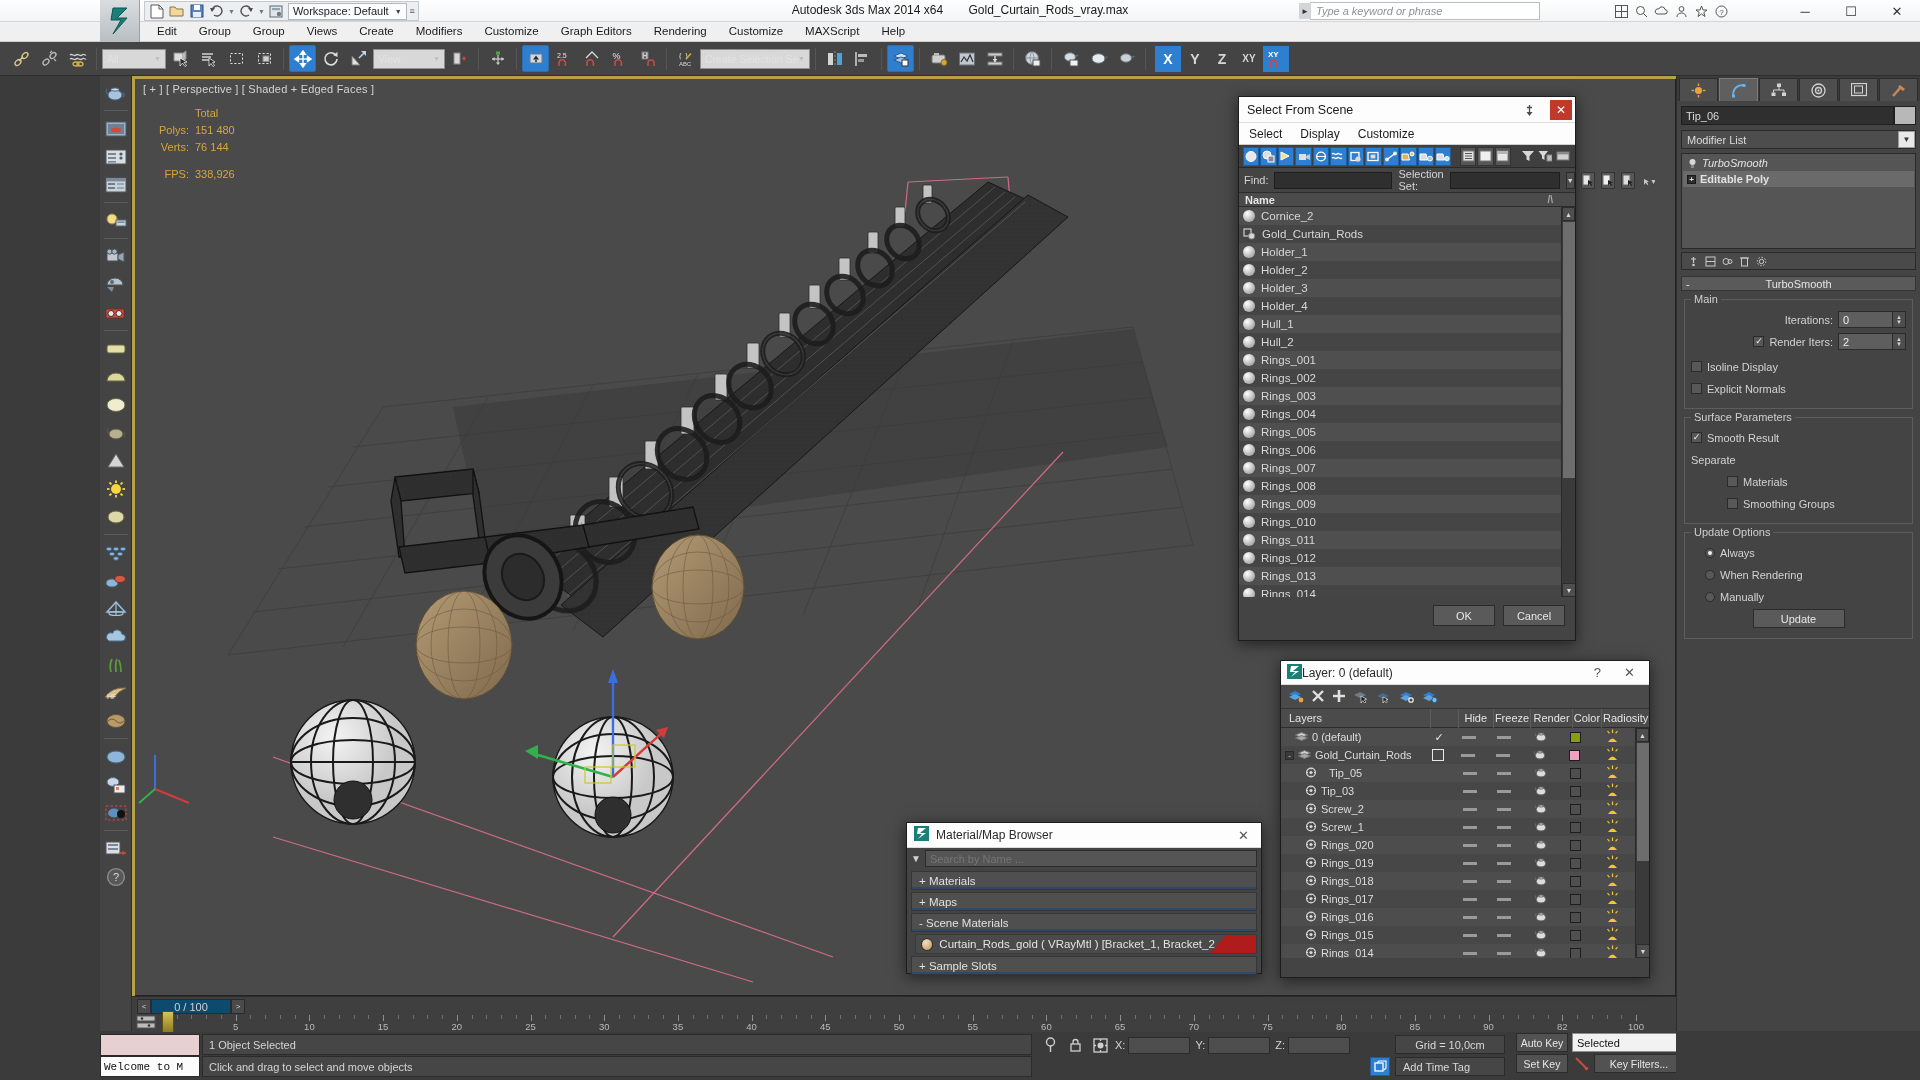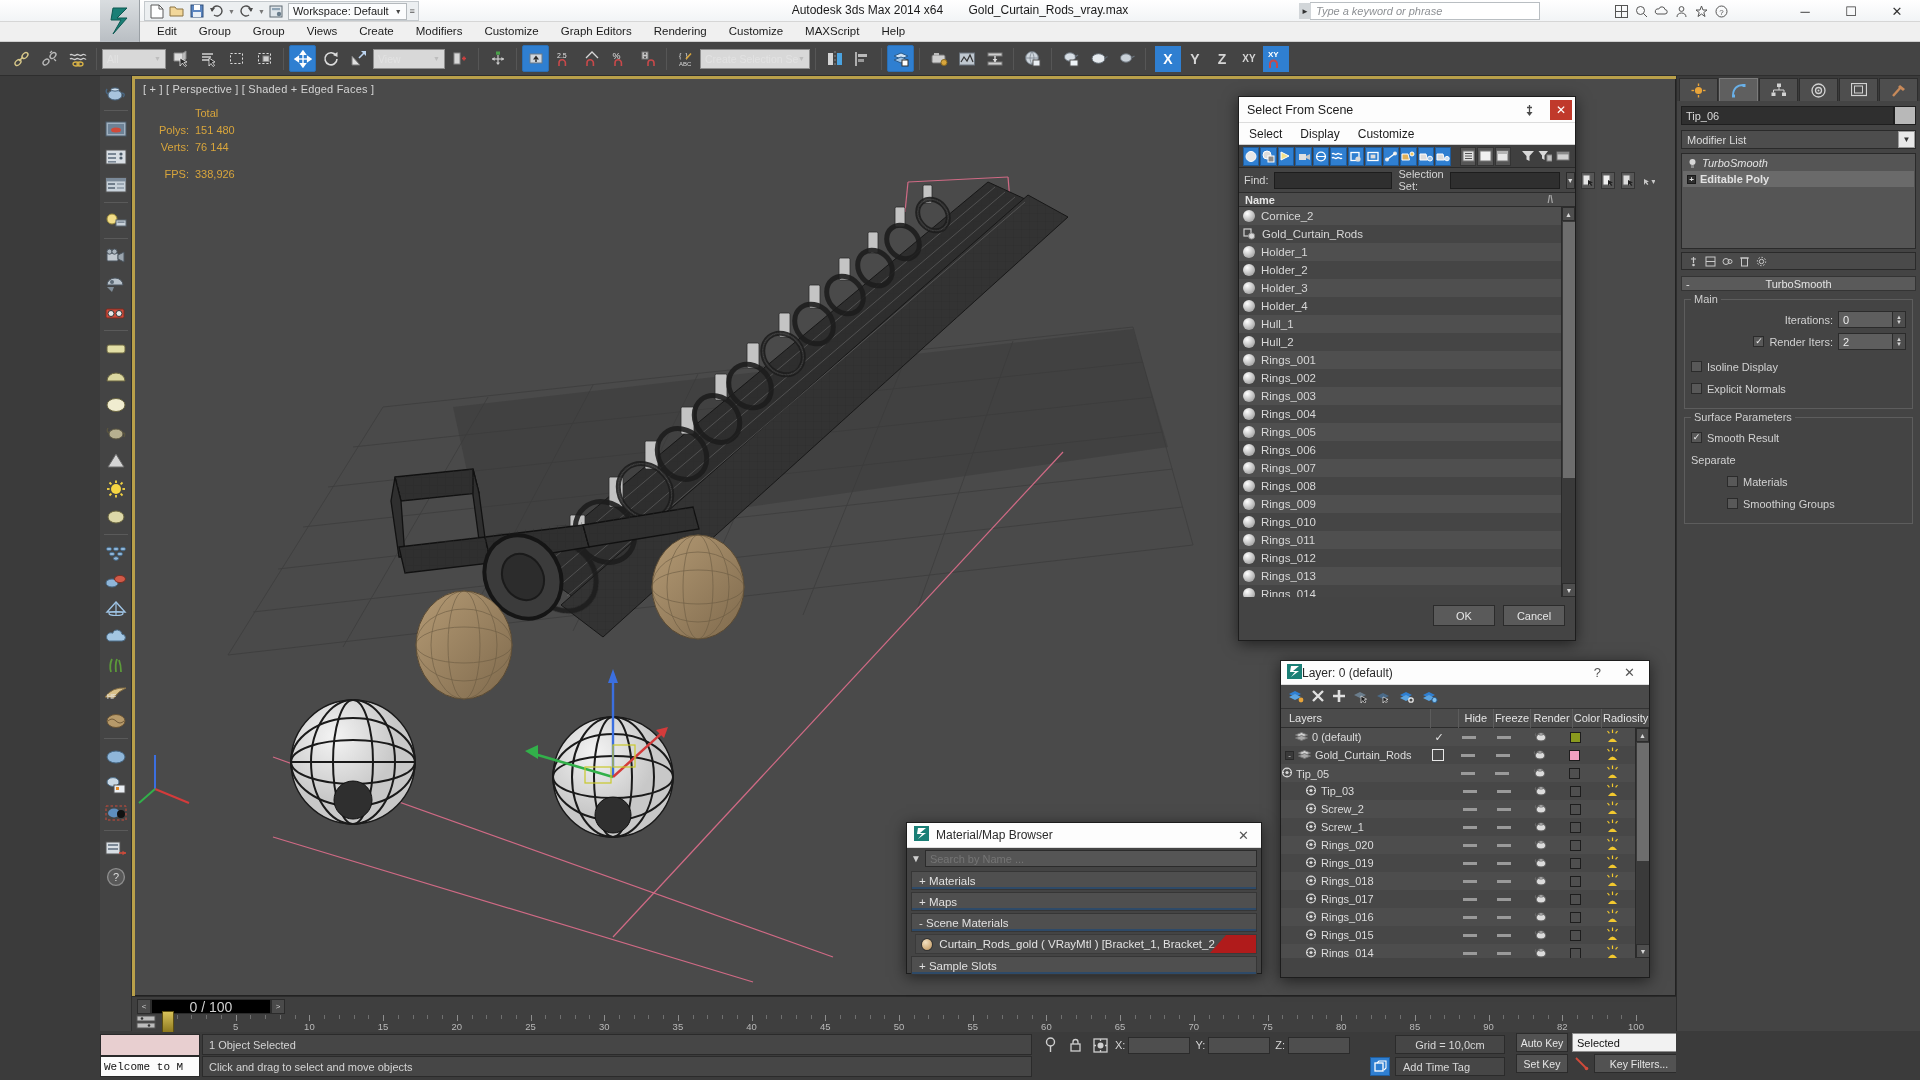--- a/index.html
+++ b/index.html
@@ -129,22 +129,22 @@
   
   .trackbar{
     position:absolute; left:132px; top:996px; width:1544px; height:36px;
     background:#3f3f3f; border-top:1px solid #2b2b2b;
   }
   .frame-nav{
     position:absolute; left:5px; top:2px; height:15px; display:flex; align-items:center;
   }
   .frame-nav .fb{ width:14px;height:15px;background:#4a4a4a;border:1px solid #2b2b2b;
      display:flex;align-items:center;justify-content:center;color:#ccc;font-size:8px;}
-  .frame-nav .ff{ width:120px;height:15px;background:#000000;border:1px solid #2b2b2b;
-     display:flex;align-items:center;justify-content:center;color:#d0d0d0;font-size:14px;}
+  .frame-nav .ff{ width:80px;height:15px;background:#0c4a6e;border:1px solid #2b2b2b;
+     display:flex;align-items:center;justify-content:center;color:#d0d0d0;font-size:11px;}
   .ruler{ position:absolute; left:0; top:18px; width:1544px; height:18px; }
   .ruler .tick{ position:absolute; top:0; width:1px; height:6px; background:#8d8d8d;}
   .ruler .tlabel{ position:absolute; top:6px; transform:translateX(-50%); color:#b9b9b9; font-size:9.5px;}
   .slider{
     position:absolute; left:0px; top:14px; width:12px;height:22px;
     background:linear-gradient(#d8c25a,#8e7a1f); border:1px solid #5c4e10;
   }
   .keyicon{ position:absolute; left:-24px; top:16px; width:20px;height:18px;
     display:flex;align-items:center;justify-content:center;}
 
@@ -1412,20 +1412,40 @@
         <div class="row" style="padding-left:36px;">
           <span class="chk"></span>
           <span class="lab">Materials</span>
         </div>
         <div class="row" style="padding-left:36px;">
           <span class="chk"></span>
           <span class="lab">Smoothing Groups</span>
         </div>
       </div>
 
+      <div class="group">
+        <span class="gtitle">Update Options</span>
+        <div class="row" style="padding-left:14px;">
+          <span class="rad">
+              <span class="dot"></span>
+            </span>
+          <span class="lab">Always</span>
+        </div>
+        <div class="row" style="padding-left:14px;">
+          <span class="rad"></span>
+          <span class="lab">When Rendering</span>
+        </div>
+        <div class="row" style="padding-left:14px;">
+          <span class="rad"></span>
+          <span class="lab">Manually</span>
+        </div>
+        <div class="row" style="justify-content:center;margin-top:3px;">
+          <button class="btn3d" style="width:92px;height:19px;">Update</button>
+        </div>
+      </div>
     </div>
   </div>
 
   <div class="dlg" style="left:1238px; top:96px; width:338px; height:545px;">
     <div class="dlg-title">
       <span>Select From Scene</span>
       <span class="pin">
         <svg width="13" height="13" viewBox="0 0 13 13">
             <path d="M6.5 1v7M4 3.5h5" stroke="#4a4a4a" stroke-width="1.3" fill="none"></path>
             <path d="M3.5 8h6l-3 4z" fill="#4a4a4a"></path>
@@ -1822,21 +1842,21 @@
                   <path d="M4 13 Q8.5 6 13 13z" fill="#f2c82e"></path>
                   <g stroke="#f2c82e" stroke-width="1.2">
                     <line x1="8.5" y1="0.5" x2="8.5" y2="4"></line>
                     <line x1="3.5" y1="2" x2="5.4" y2="4.4"></line>
                     <line x1="13.5" y1="2" x2="11.6" y2="4.4"></line>
                   </g>
                 </svg></span>
             </div>
           </div>
           <div class="lay-row">
-            <div style="width: 180px; display: flex; align-items: flex-end; gap: 3px; overflow: hidden; white-space: nowrap;">
+            <div style="width: 180px; display: flex; align-items: center; gap: 12px; padding-left: 24px; overflow: hidden; white-space: nowrap;">
               <span><svg width="12" height="11" viewBox="0 0 12 11">
                   <circle cx="6" cy="5.5" r="4.4" fill="none" stroke="#d8d8d8" stroke-width="1.2"></circle>
                   <circle cx="6" cy="5.5" r="1.6" fill="#d8d8d8"></circle>
                   <path d="M6 1v1.5 M6 8.5V10 M1.6 5.5h1.4 M9 5.5h1.4" stroke="#d8d8d8" stroke-width="1"></path>
                 </svg></span>
               <span>Tip_05</span>
             </div>
             <div class="lay-cell" style="width: 34px;"></div>
             <div class="lay-cell" style="width: 42px;">
               <span class="dashmark"></span>

